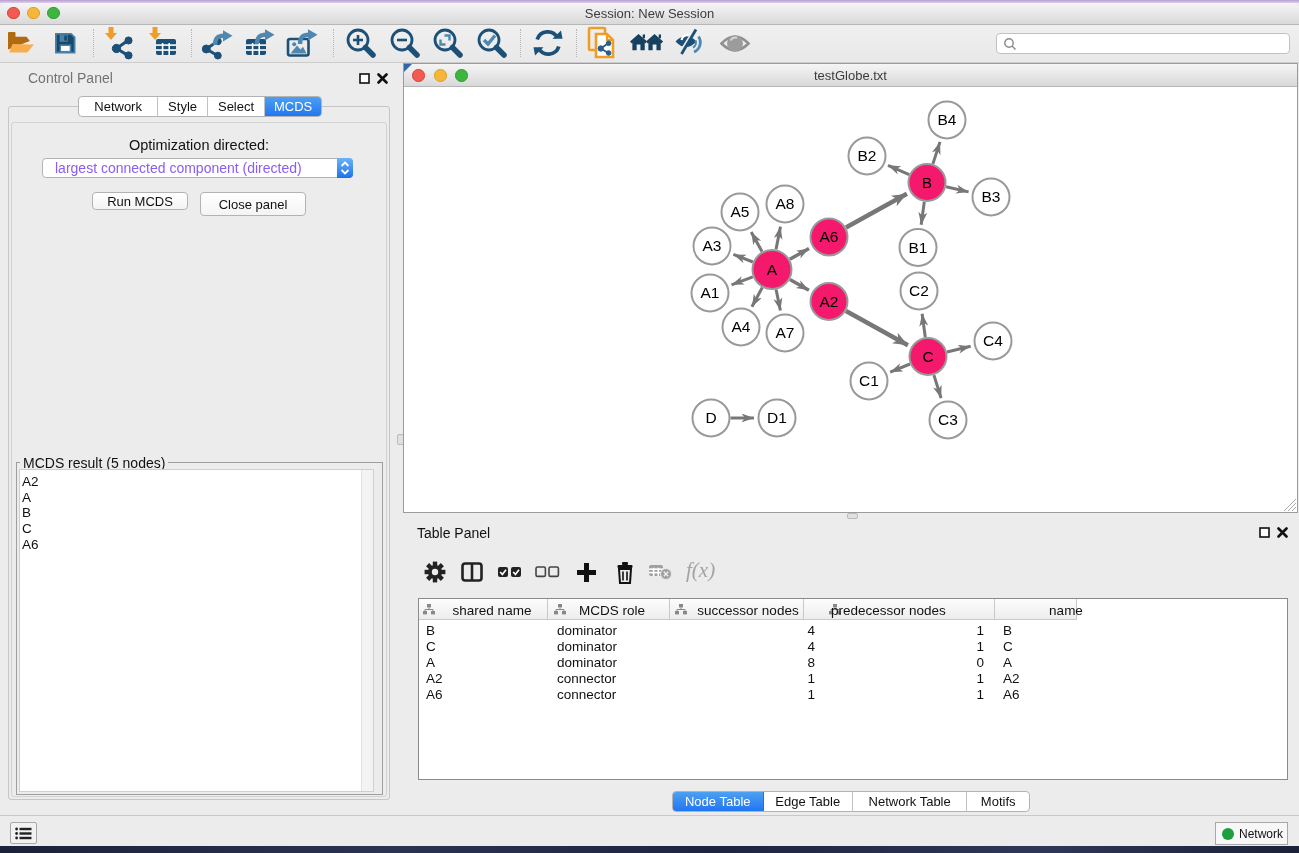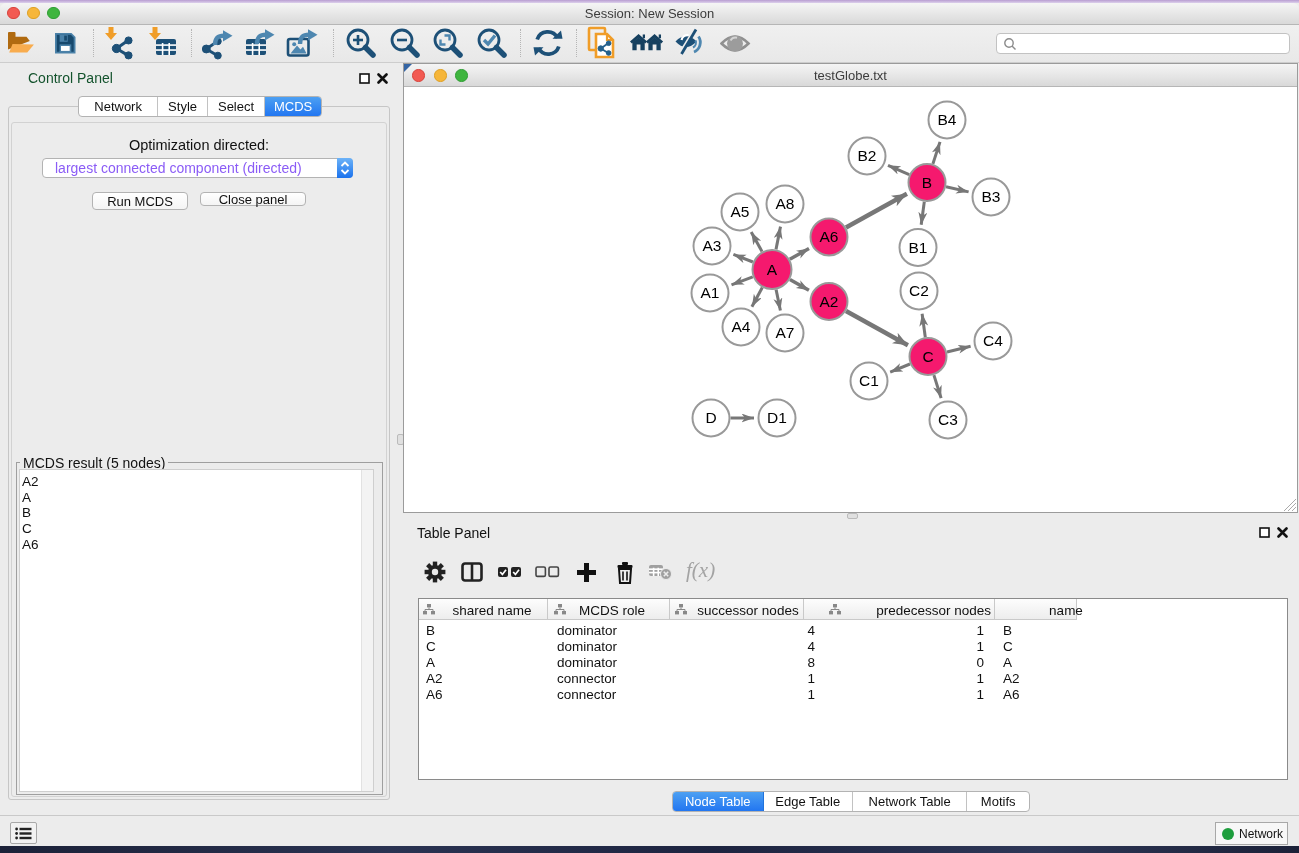--- a/index.html
+++ b/index.html
@@ -150,21 +150,21 @@
 <div style="position:absolute;left:93px;top:29px;height:28px;border-left:1px dotted #b5b5b5"></div>
 <div style="position:absolute;left:191px;top:29px;height:28px;border-left:1px dotted #b5b5b5"></div>
 <div style="position:absolute;left:333px;top:29px;height:28px;border-left:1px dotted #b5b5b5"></div>
 <div style="position:absolute;left:520px;top:29px;height:28px;border-left:1px dotted #b5b5b5"></div>
 <div style="position:absolute;left:576px;top:29px;height:28px;border-left:1px dotted #b5b5b5"></div>
 <div class="abs" style="left:996px;top:33px;width:294px;height:21px;background:#fff;border:1px solid #c2c2c2;border-radius:4px"></div>
 <svg class="abs" style="left:1003px;top:37px" width="14" height="14" viewBox="0 0 14 14">
     <circle cx="6" cy="6" r="4.2" fill="none" stroke="#8b8b8b" stroke-width="1.4"></circle>
     <line x1="9" y1="9" x2="12.5" y2="12.5" stroke="#8b8b8b" stroke-width="1.4"></line>
   </svg>
-<div class="abs" style="left:28px;top:70px;font-size:14px;color:#14532d">Control Panel</div>
+<div class="abs" style="left:28px;top:70px;font-size:14px;color:#737373">Control Panel</div>
 <svg class="abs" style="left:359px;top:73px" width="11" height="11">
     <rect x="1" y="1" width="9" height="9" fill="#fff" stroke="#111" stroke-width="1.6"></rect>
   </svg>
 <svg class="abs" style="left:377px;top:73px" width="11" height="11" viewBox="0 0 11 11">
     <path d="M1.5 1.5 L9.5 9.5 M9.5 1.5 L1.5 9.5" stroke="#111" stroke-width="2.6" stroke-linecap="round"></path>
   </svg>
 <div class="abs" style="left:8px;top:106px;width:382px;height:694px;border:1px solid #c6c6c6;border-radius:3px"></div>
 <div class="abs" style="left:11px;top:122px;width:376px;height:675px;border:1px solid #d2d2d2;border-radius:3px"></div>
 <div class="seg" style="left:78px;top:96px;width:244px;height:21px">
     <div style="width:83px">Network</div>
@@ -174,21 +174,21 @@
   </div>
 <div class="abs" style="left:0;top:137px;width:398px;text-align:center;font-size:14.5px;color:#111">Optimization directed:</div>
 <div class="abs" style="left:42px;top:158px;width:311px;height:20px;background:#fff;border:1px solid #b3b3b3;border-radius:4px"></div>
 <div class="abs" style="left:55px;top:160px;font-size:14px;color:#8b5cf6">largest connected component (directed)</div>
 <div class="abs" style="left:337px;top:158px;width:16px;height:20px;background:linear-gradient(#6db3f8,#1a72ee);border-radius:0 4px 4px 0"></div>
 <svg class="abs" style="left:339px;top:160px" width="12" height="16" viewBox="0 0 12 16">
     <path d="M2.5 6 L6 2.5 L9.5 6" fill="none" stroke="#fff" stroke-width="1.8"></path>
     <path d="M2.5 10 L6 13.5 L9.5 10" fill="none" stroke="#fff" stroke-width="1.8"></path>
   </svg>
 <div class="btn" style="left:92px;top:192px;width:96px;height:18px">Run MCDS</div>
-<div class="btn" style="left:200px;top:192px;width:106px;height:14px">Close panel</div>
+<div class="btn" style="left:200px;top:192px;width:106px;height:24px">Close panel</div>
 <div class="abs" style="left:16px;top:462px;width:367px;height:333px;border:1px solid #9f9f9f"></div>
 <div class="abs" style="left:20px;top:455px;background:#ececec;padding:0 3px;font-size:14px;color:#111">MCDS result (5 nodes)</div>
 <div class="abs" style="left:19px;top:469px;width:355px;height:323px;background:#fff;border:1px solid #cfcfcf"></div>
 <div class="abs" style="left:361px;top:470px;width:12px;height:321px;background:#f3f3f3;border-left:1px solid #e2e2e2"></div>
 <div class="abs" style="left:22px;top:474px;font-size:13.5px;color:#111">A2</div>
 <div class="abs" style="left:22px;top:490px;font-size:13.5px;color:#111">A</div>
 <div class="abs" style="left:22px;top:505px;font-size:13.5px;color:#111">B</div>
 <div class="abs" style="left:22px;top:521px;font-size:13.5px;color:#111">C</div>
 <div class="abs" style="left:22px;top:537px;font-size:13.5px;color:#111">A6</div>
 <div class="abs" style="left:397px;top:434px;width:7px;height:11px;background:#e0e0e0;border:1px solid #bbb;border-radius:2px"></div>
@@ -392,21 +392,21 @@
     <g stroke="#888" stroke-width="1">
       <line x1="6" y1="3.4" x2="6" y2="5.5"></line>
       <line x1="2" y1="5.5" x2="10" y2="5.5"></line>
       <line x1="2" y1="5.5" x2="2" y2="7"></line>
       <line x1="10" y1="5.5" x2="10" y2="7"></line>
     </g>
   </svg>
 <div class="abs" style="left:412px;top:602.5px;width:160px;text-align:center;font-size:13.5px;color:#111">shared name</div>
 <div class="abs" style="left:532px;top:602.5px;width:160px;text-align:center;font-size:13.5px;color:#111">MCDS role</div>
 <div class="abs" style="left:668px;top:602.5px;width:160px;text-align:center;font-size:13.5px;color:#111">successor nodes</div>
-<div class="abs" style="left:831px;top:602.5px;width:160px;text-align:right;font-size:13.5px;color:#111">predecessor nodes</div>
+<div class="abs" style="left:831px;top:602.5px;width:160px;text-align:left;font-size:13.5px;color:#111">predecessor nodes</div>
 <div class="abs" style="left:986px;top:602.5px;width:160px;text-align:center;font-size:13.5px;color:#111">name</div>
 <div class="abs" style="left:426px;top:622.5px;font-size:13.5px;color:#111">B</div>
 <div class="abs" style="left:557px;top:622.5px;font-size:13.5px;color:#111">dominator</div>
 <div class="abs" style="left:735px;top:622.5px;width:80px;text-align:right;font-size:13.5px;color:#111">4</div>
 <div class="abs" style="left:904px;top:622.5px;width:80px;text-align:right;font-size:13.5px;color:#111">1</div>
 <div class="abs" style="left:1003px;top:622.5px;font-size:13.5px;color:#111">B</div>
 <div class="abs" style="left:426px;top:638.5px;font-size:13.5px;color:#111">C</div>
 <div class="abs" style="left:557px;top:638.5px;font-size:13.5px;color:#111">dominator</div>
 <div class="abs" style="left:735px;top:638.5px;width:80px;text-align:right;font-size:13.5px;color:#111">4</div>
 <div class="abs" style="left:904px;top:638.5px;width:80px;text-align:right;font-size:13.5px;color:#111">1</div>

